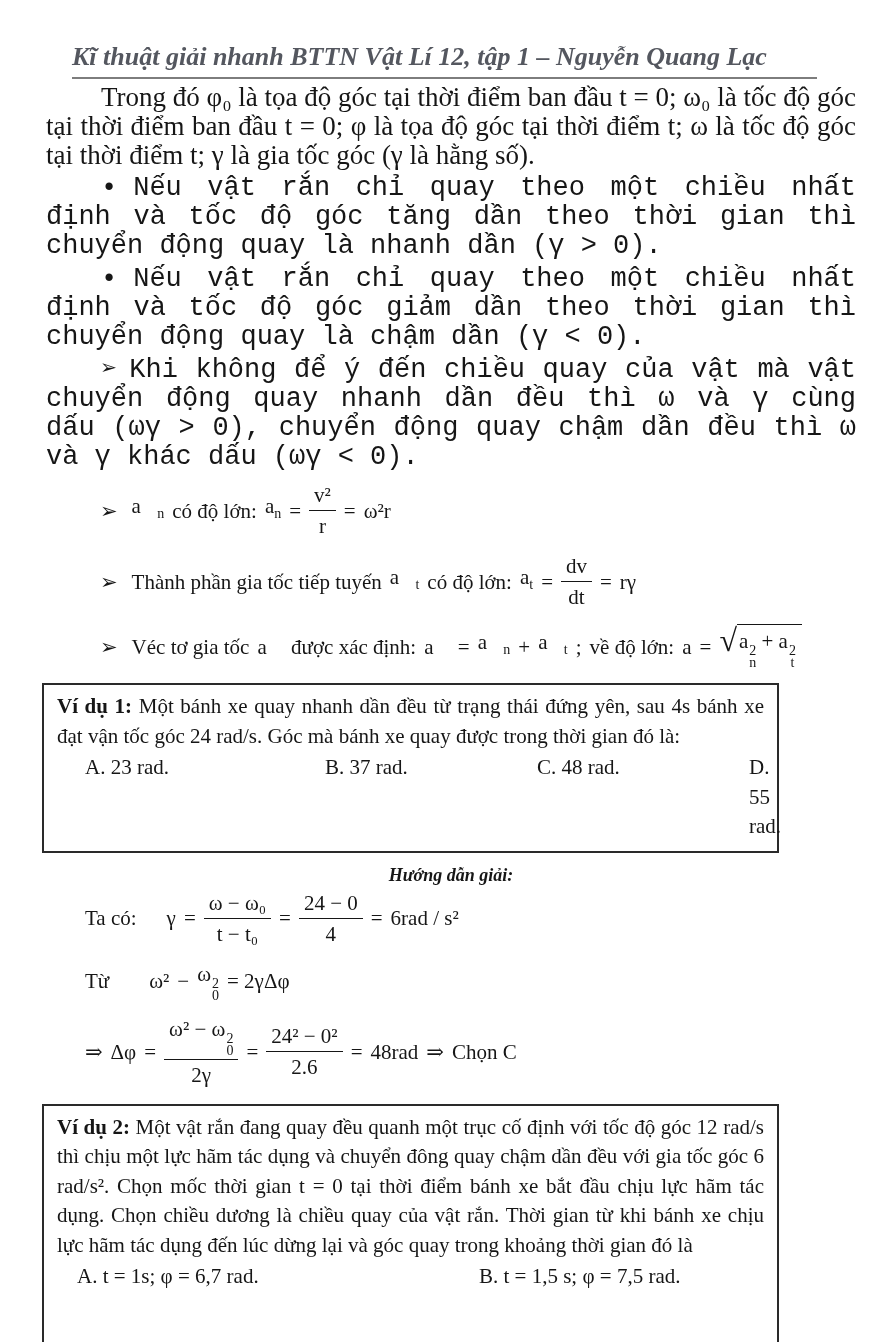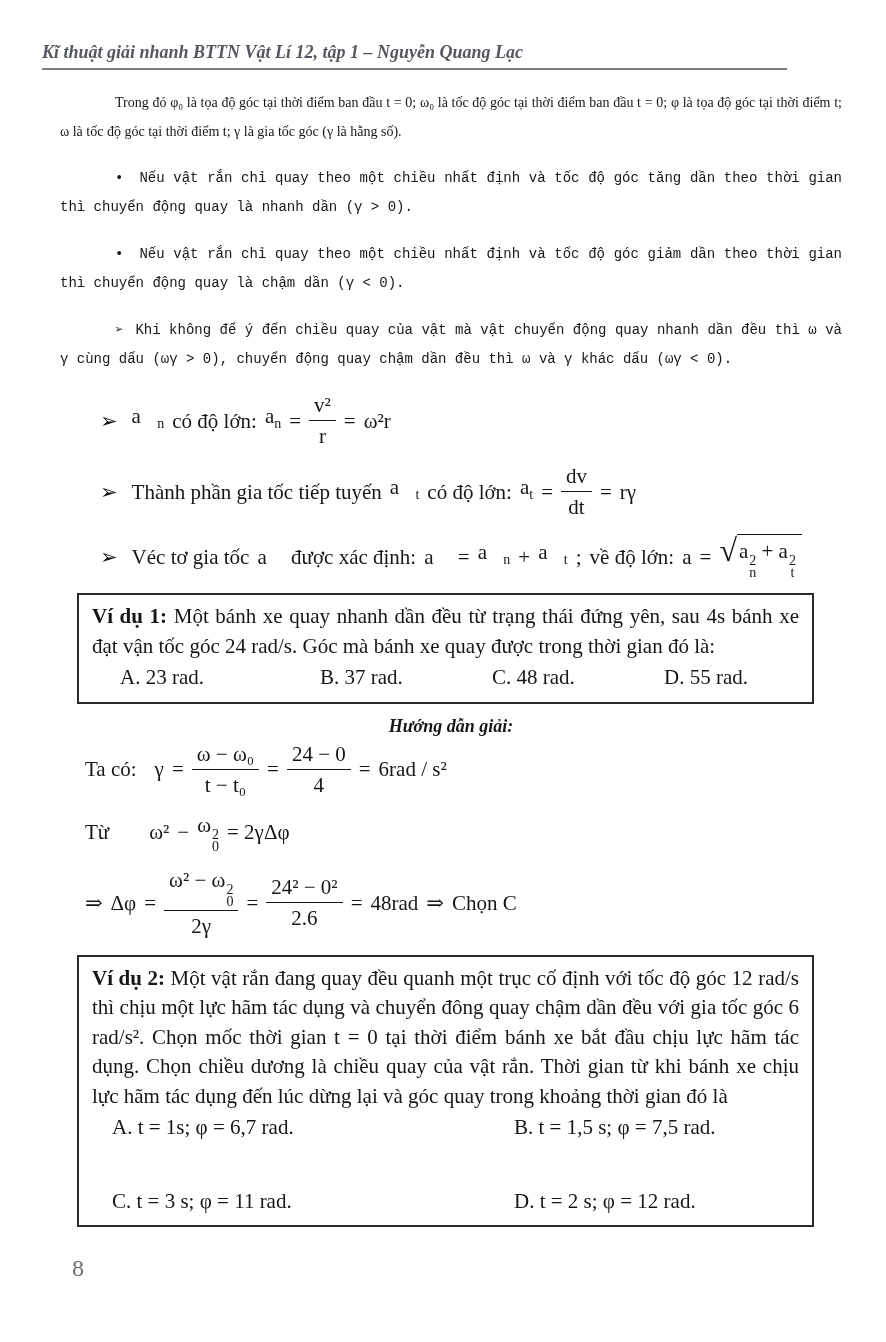--- a/index.html
+++ b/index.html
@@ -8,30 +8,30 @@
     width: 886px; height: 1342px;
     background: #ffffff;
     font-family: "Liberation Serif", "DejaVu Serif", serif;
     color: #161616;
     overflow: hidden;
   }
   .page { width: 886px; height: 1342px; padding: 42px 26px 0 42px; }
 
   
   .header {
-    width: 745px;
-    font-size: 18px; font-style: italic; font-weight: bold;
+    margin-left: 30px; width: 745px;
+    font-size: 26px; font-style: italic; font-weight: bold;
     color: #54575f;
     padding-bottom: 5px;
     border-bottom: 2px solid #7d7d7d;
   }
 
   
   p.bodytext {
-    margin: 18px; font-size: 14px; line-height: 29px;
+    margin: 4px; font-size: 27px; line-height: 29px;
     text-align: justify;
   }
   .indent { text-indent: 55px; }
   .mt18 { margin-top: 18px; }
   .mt10 { margin-top: 10px; }
   .mt5  { margin-top: 5px; font-family: Liberation Mono, monospace; }
   .marker { margin-right: 12px; }
   .dot { margin-right: 16px; }
 
   
@@ -57,41 +57,41 @@
   .sqrt { display: inline-flex; align-items: flex-start; }
   .sqrt .sign { font-size: 32px; line-height: 1; font-weight: 400; }
   .sqrt .rad { border-top: 1.5px solid #161616; padding: 3px 6px 0 2px; }
 
   .f-gap6 { margin-top: 10px; }
   .f-gap8 { margin-top: 14px; }
 
   
   .example {
     border: 2px solid #2a2a2a;
-    margin-left: 35px; width: 737px;
+    width: 737px;
     padding: 7px 13px 9px;
     font-size: 21px; line-height: 29.5px;
   }
   .example .extext { margin: 0; text-align: justify; }
   .extitle { font-weight: bold; }
   .opts1 {
     display: grid; grid-template-columns: 200px 172px 172px 1fr;
-    padding-left: 28px; margin-top: 2px;
+    padding-left: 28px; margin-top: 2px; gap: 40px;
   }
   .opts2 {
     display: grid; grid-template-columns: 358px 1fr;
     padding-left: 20px; margin-top: 2px; row-gap: 4px; gap: 44px;
   }
 
   .solution-heading {
     text-align: center; font-weight: bold; font-style: italic;
     font-size: 18px; margin: 12px 0 4px;
   }
   .srow { margin-left: 43px; }
-  .srow .label { margin-right: 18px; }
+  .srow .label { margin-right: 30px; }
   .wide-gap { margin-right: 40px !important; }
 
   .page-number {
     margin: 28px 0 0 30px;
     font-size: 24px; color: #6d6d72;
   }
 </style>
 </head>
 <body>
 

